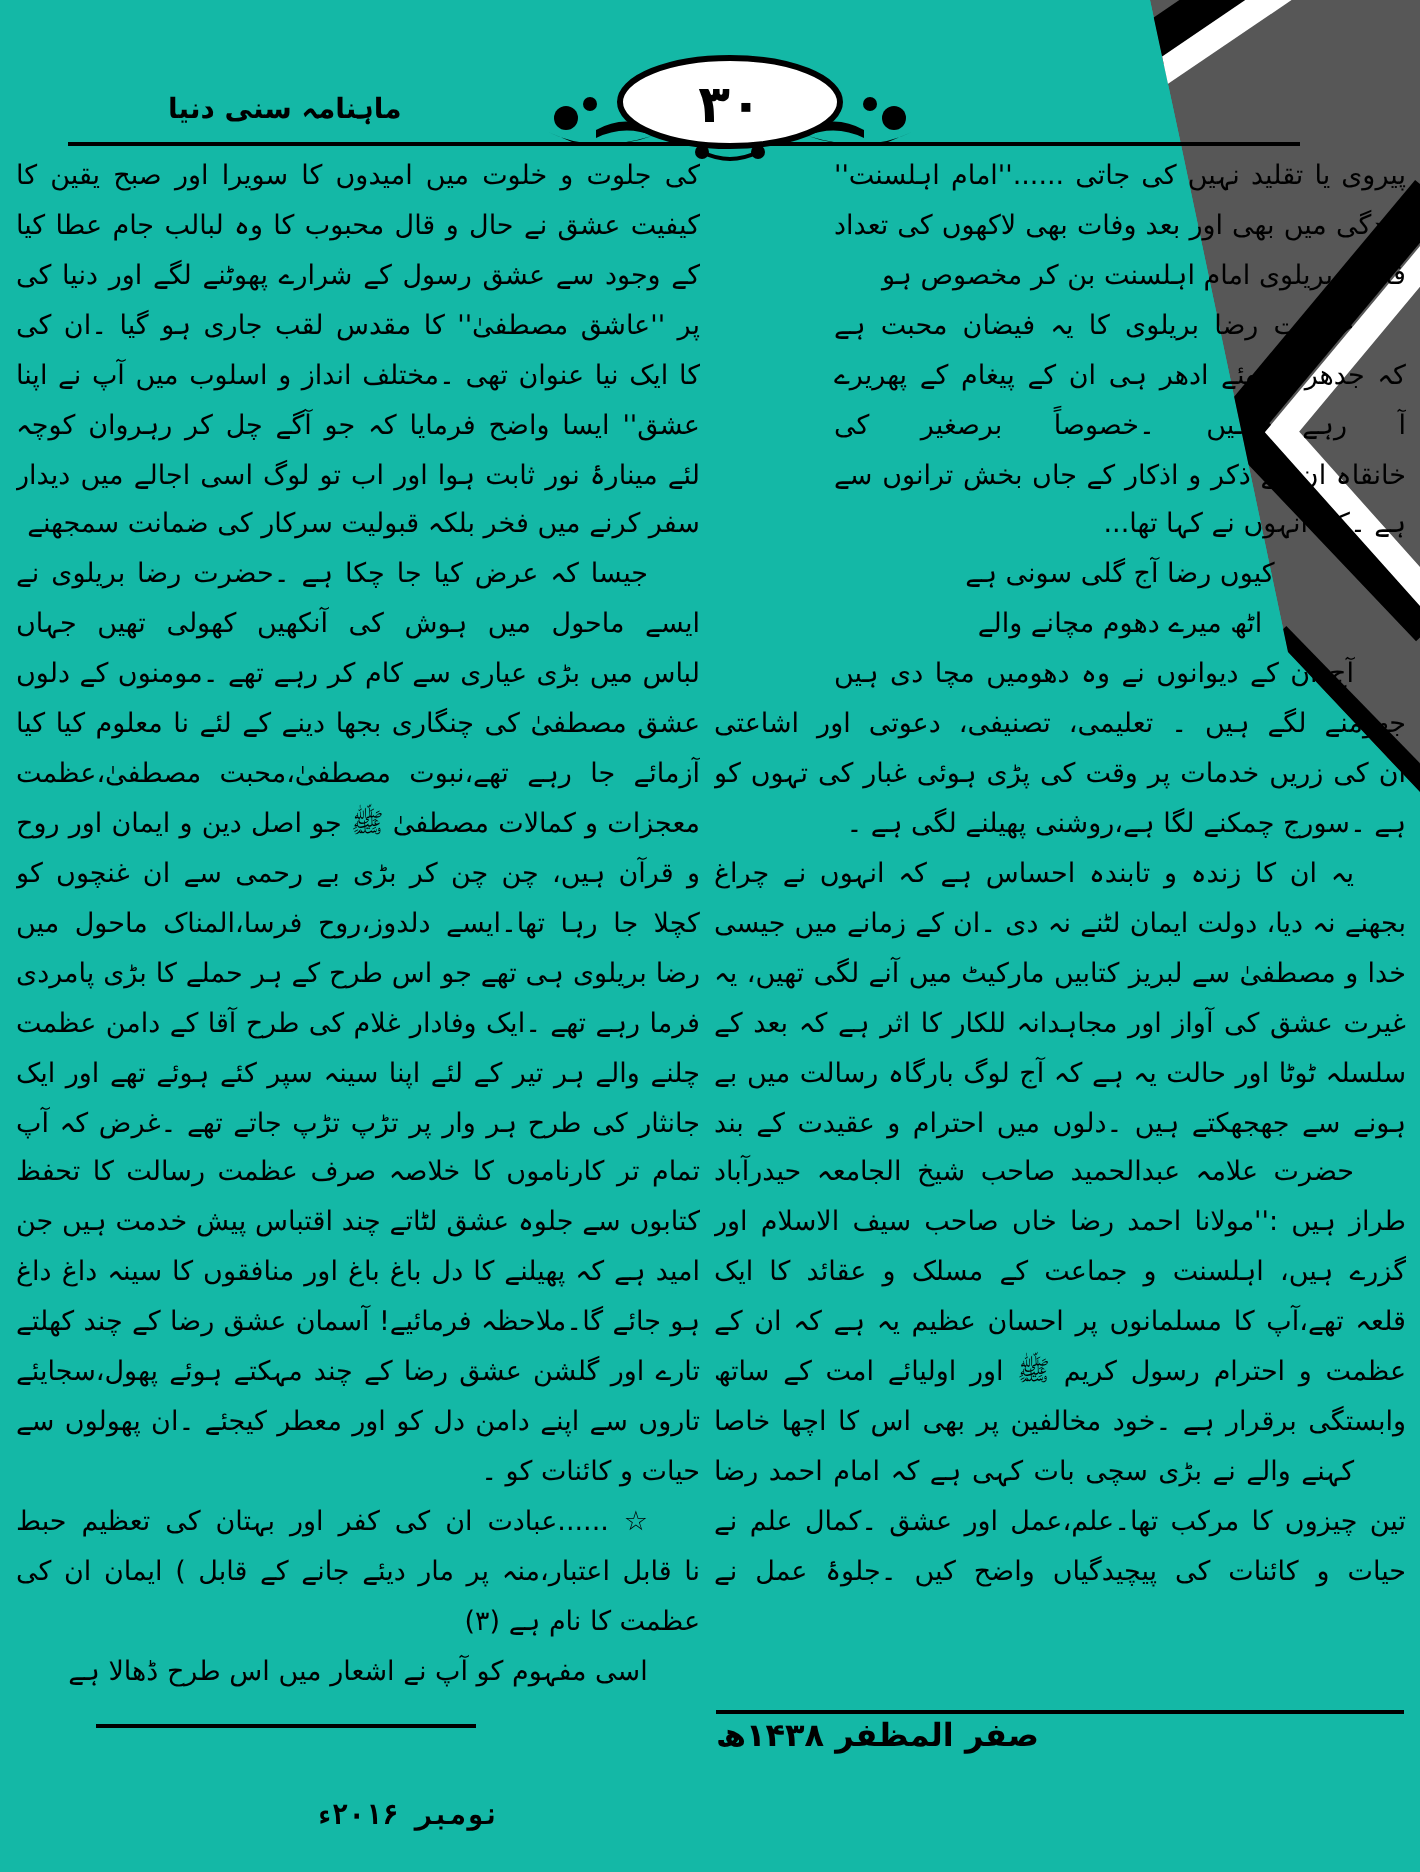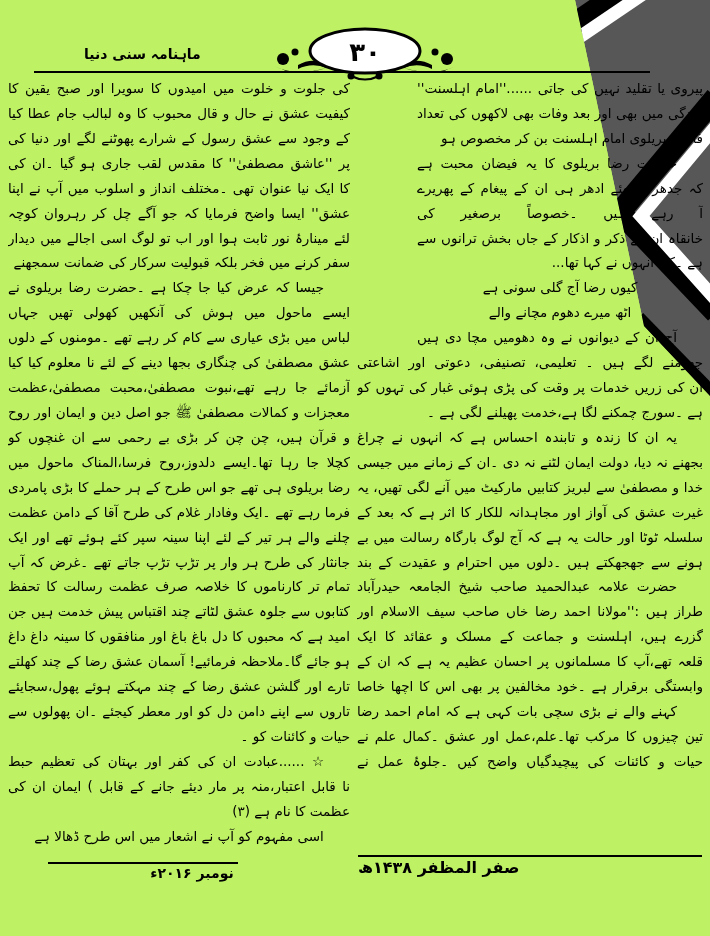--- a/index.html
+++ b/index.html
@@ -1,36 +1,36 @@
 <!DOCTYPE html>
 <html lang="ur"><head>
 <meta charset="utf-8">
 <style>
   html,body{margin:0;padding:0;background:#fff;}
-  .page{position:relative;width:710px;height:936px;background:#bef264;overflow:hidden;
+  .page{position:relative;width:710px;height:936px;background:#14b8a6;overflow:hidden;
         font-family:"DejaVu Sans",sans-serif;color:#000;}
   .corner{position:absolute;left:0;top:0;z-index:0;}
   .ornament{position:absolute;left:270px;top:20px;z-index:2;}
   .mag-title{position:absolute;left:84px;top:46px;font-size:14px;font-weight:bold;z-index:2;direction:rtl;}
   .header-rule{position:absolute;left:34px;top:71px;width:616px;height:2px;background:#000;z-index:2;}
   .col{position:absolute;top:76px;z-index:1;direction:rtl;}
   .col-right{left:357px;width:346px;}
   .col-left{left:8px;width:342px;}
   .line{height:24.93px;line-height:24.5px;font-size:13.5px;overflow:hidden;
         text-align:justify;text-align-last:justify;}
   .a-c{text-align:center;text-align-last:center;}
   .a-r{text-align:right;text-align-last:right;}
   .short{padding-left:60px;}
   .ind{padding-right:26px;}
   .footer-rule{position:absolute;height:2px;background:#000;z-index:1;}
   #fr-right{left:358px;top:855px;width:344px;}
   #fr-left{left:48px;top:862px;width:190px;}
   .footer-text{position:absolute;font-weight:bold;z-index:1;direction:rtl;}
   #ft-right{left:358px;top:858px;width:344px;text-align:left;font-size:16px;}
-  #ft-left{left:134px;top:865px;width:116px;text-align:center;font-size:14px;}
+  #ft-left{left:134px;top:900px;width:116px;text-align:right;font-size:14px;font-family:Liberation Mono, monospace;}
 </style>
 </head>
 <body>
 
 <div class="page">
 
   <svg class="corner" width="710" height="936" viewBox="0 0 710 936">
     <defs>
       <clipPath id="cclip">
           <polygon points="575,0 710,0 710,396 644,326 590,70"></polygon>
@@ -76,31 +76,32 @@
       <div class="line short ind" dir="rtl">حضرت رضا بریلوی کا یہ فیضان محبت ہے</div>
       <div class="line short" dir="rtl">کہ جدھر دیکھئے ادھر ہی ان کے پیغام کے پھریرے لہراتے نظر</div>
       <div class="line short" dir="rtl">آ رہے ہیں ۔خصوصاً برصغیر کی دینی،علمی،روحانی فضا مدرسہ،مسجد،</div>
       <div class="line short" dir="rtl">خانقاہ ان کے ذکر و اذکار کے جاں بخش ترانوں سے گونج رہی</div>
       <div class="line a-r short" dir="rtl">ہے ۔کل انہوں نے کہا تھا...</div>
       <div class="line a-c short" dir="rtl">کیوں رضا آج گلی سونی ہے</div>
       <div class="line a-c short" dir="rtl">اٹھ میرے دھوم مچانے والے</div>
       <div class="line short ind" dir="rtl">آج ان کے دیوانوں نے وہ دھومیں مچا دی ہیں کہ در و بام</div>
       <div class="line" dir="rtl">جھومنے لگے ہیں ۔ تعلیمی، تصنیفی، دعوتی اور اشاعتی اداروں کے ذریعہ</div>
       <div class="line" dir="rtl">ان کی زریں خدمات پر وقت کی پڑی ہوئی غبار کی تہوں کو ہٹایا جا رہا</div>
-      <div class="line a-r" dir="rtl">ہے ۔سورج چمکنے لگا ہے،خدمت پھیلنے لگی ہے ۔</div>
+      <div class="line a-r" dir="rtl">ہے ۔سورج چمکنے لگا ہے،روشنی پھیلنے لگی ہے ۔</div>
       <div class="line ind" dir="rtl">یہ ان کا زندہ و تابندہ احساس ہے کہ انہوں نے چراغ عشق</div>
       <div class="line" dir="rtl">بجھنے نہ دیا، دولت ایمان لٹنے نہ دی ۔ان کے زمانے میں جیسی گستاخی</div>
       <div class="line" dir="rtl">خدا و مصطفیٰ سے لبریز کتابیں مارکیٹ میں آنے لگی تھیں، یہ ان کی</div>
       <div class="line" dir="rtl">غیرت عشق کی آواز اور مجاہدانہ للکار کا اثر ہے کہ بعد کے دور میں یہ</div>
       <div class="line" dir="rtl">سلسلہ ٹوٹا اور حالت یہ ہے کہ آج لوگ بارگاہ رسالت میں بے ادب</div>
       <div class="line" dir="rtl">ہونے سے جھجھکتے ہیں ۔دلوں میں احترام و عقیدت کے بند سوتے پھر</div>
       <div class="line ind" dir="rtl">حضرت علامہ عبدالحمید صاحب شیخ الجامعہ حیدرآباد دکن رقم</div>
       <div class="line" dir="rtl">طراز ہیں :''مولانا احمد رضا خاں صاحب سیف الاسلام اور مجاہد اعظم</div>
       <div class="line" dir="rtl">گزرے ہیں، اہلسنت و جماعت کے مسلک و عقائد کا ایک مضبوط</div>
       <div class="line" dir="rtl">قلعہ تھے،آپ کا مسلمانوں پر احسان عظیم یہ ہے کہ ان کے دلوں میں</div>
+      <div class="line" dir="rtl">عظمت و احترام رسول کریم ﷺ اور اولیائے امت کے ساتھ</div>
       <div class="line" dir="rtl">وابستگی برقرار ہے ۔خود مخالفین پر بھی اس کا اچھا خاصا اثر پڑا اور ان کا</div>
       <div class="line ind" dir="rtl">کہنے والے نے بڑی سچی بات کہی ہے کہ امام احمد رضا کا خمیر</div>
       <div class="line" dir="rtl">تین چیزوں کا مرکب تھا۔علم،عمل اور عشق ۔کمال علم نے شاہراہ</div>
       <div class="line" dir="rtl">حیات و کائنات کی پیچیدگیاں واضح کیں ۔جلوۂ عمل نے شبستان رضا</div>
     </div>
   <div class="col col-left" id="col-left">
       <div class="line" dir="rtl">کی جلوت و خلوت میں امیدوں کا سویرا اور صبح یقین کا اجالا بکھیرا اور</div>
       <div class="line" dir="rtl">کیفیت عشق نے حال و قال محبوب کا وہ لبالب جام عطا کیا کہ رضا</div>
       <div class="line" dir="rtl">کے وجود سے عشق رسول کے شرارے پھوٹنے لگے اور دنیا کی زبان</div>
       <div class="line" dir="rtl">پر ''عاشق مصطفیٰ'' کا مقدس لقب جاری ہو گیا ۔ان کی ہر ادا عشق مصطفیٰ</div>
@@ -115,21 +116,21 @@
       <div class="line" dir="rtl">آزمائے جا رہے تھے،نبوت مصطفیٰ،محبت مصطفیٰ،عظمت مصطفیٰ،</div>
       <div class="line" dir="rtl">معجزات و کمالات مصطفیٰ ﷺ جو اصل دین و ایمان اور روح اسلام</div>
       <div class="line" dir="rtl">و قرآن ہیں، چن چن کر بڑی بے رحمی سے ان غنچوں کو مسلا اور کلیوں</div>
       <div class="line" dir="rtl">کچلا جا رہا تھا۔ایسے دلدوز،روح فرسا،المناک ماحول میں حضرت</div>
       <div class="line" dir="rtl">رضا بریلوی ہی تھے جو اس طرح کے ہر حملے کا بڑی پامردی سے دفاع</div>
       <div class="line" dir="rtl">فرما رہے تھے ۔ایک وفادار غلام کی طرح آقا کے دامن عظمت پر</div>
       <div class="line" dir="rtl">چلنے والے ہر تیر کے لئے اپنا سینہ سپر کئے ہوئے تھے اور ایک مخلص</div>
       <div class="line" dir="rtl">جانثار کی طرح ہر وار پر تڑپ تڑپ جاتے تھے ۔غرض کہ آپ کے</div>
       <div class="line" dir="rtl">تمام تر کارناموں کا خلاصہ صرف عظمت رسالت کا تحفظ ہے ۔ان کی</div>
       <div class="line" dir="rtl">کتابوں سے جلوہ عشق لٹاتے چند اقتباس پیش خدمت ہیں جن سے</div>
-      <div class="line" dir="rtl">امید ہے کہ محبوں کا دل باغ باغ اور منافقوں کا سینہ داغ داغ</div>
+      <div class="line" dir="rtl">امید ہے کہ پھیلنے کا دل باغ باغ اور منافقوں کا سینہ داغ داغ</div>
       <div class="line" dir="rtl">ہو جائے گا۔ملاحظہ فرمائیے! آسمان عشق رضا کے چند کھلتے ہوئے</div>
       <div class="line" dir="rtl">تارے اور گلشن عشق رضا کے چند مہکتے ہوئے پھول،سجایئے ان</div>
       <div class="line" dir="rtl">تاروں سے اپنے دامن دل کو اور معطر کیجئے ۔ان پھولوں سے اپنی</div>
       <div class="line a-r" dir="rtl">حیات و کائنات کو ۔</div>
       <div class="line ind" dir="rtl">☆ ......عبادت ان کی کفر اور بہتان کی تعظیم حبط (برباد،</div>
       <div class="line" dir="rtl">نا قابل اعتبار،منہ پر مار دیئے جانے کے قابل ) ایمان ان کی محبت و</div>
       <div class="line a-r" dir="rtl">عظمت کا نام ہے (۳)</div>
       <div class="line a-c" dir="rtl">اسی مفہوم کو آپ نے اشعار میں اس طرح ڈھالا ہے</div>
     </div>
 

